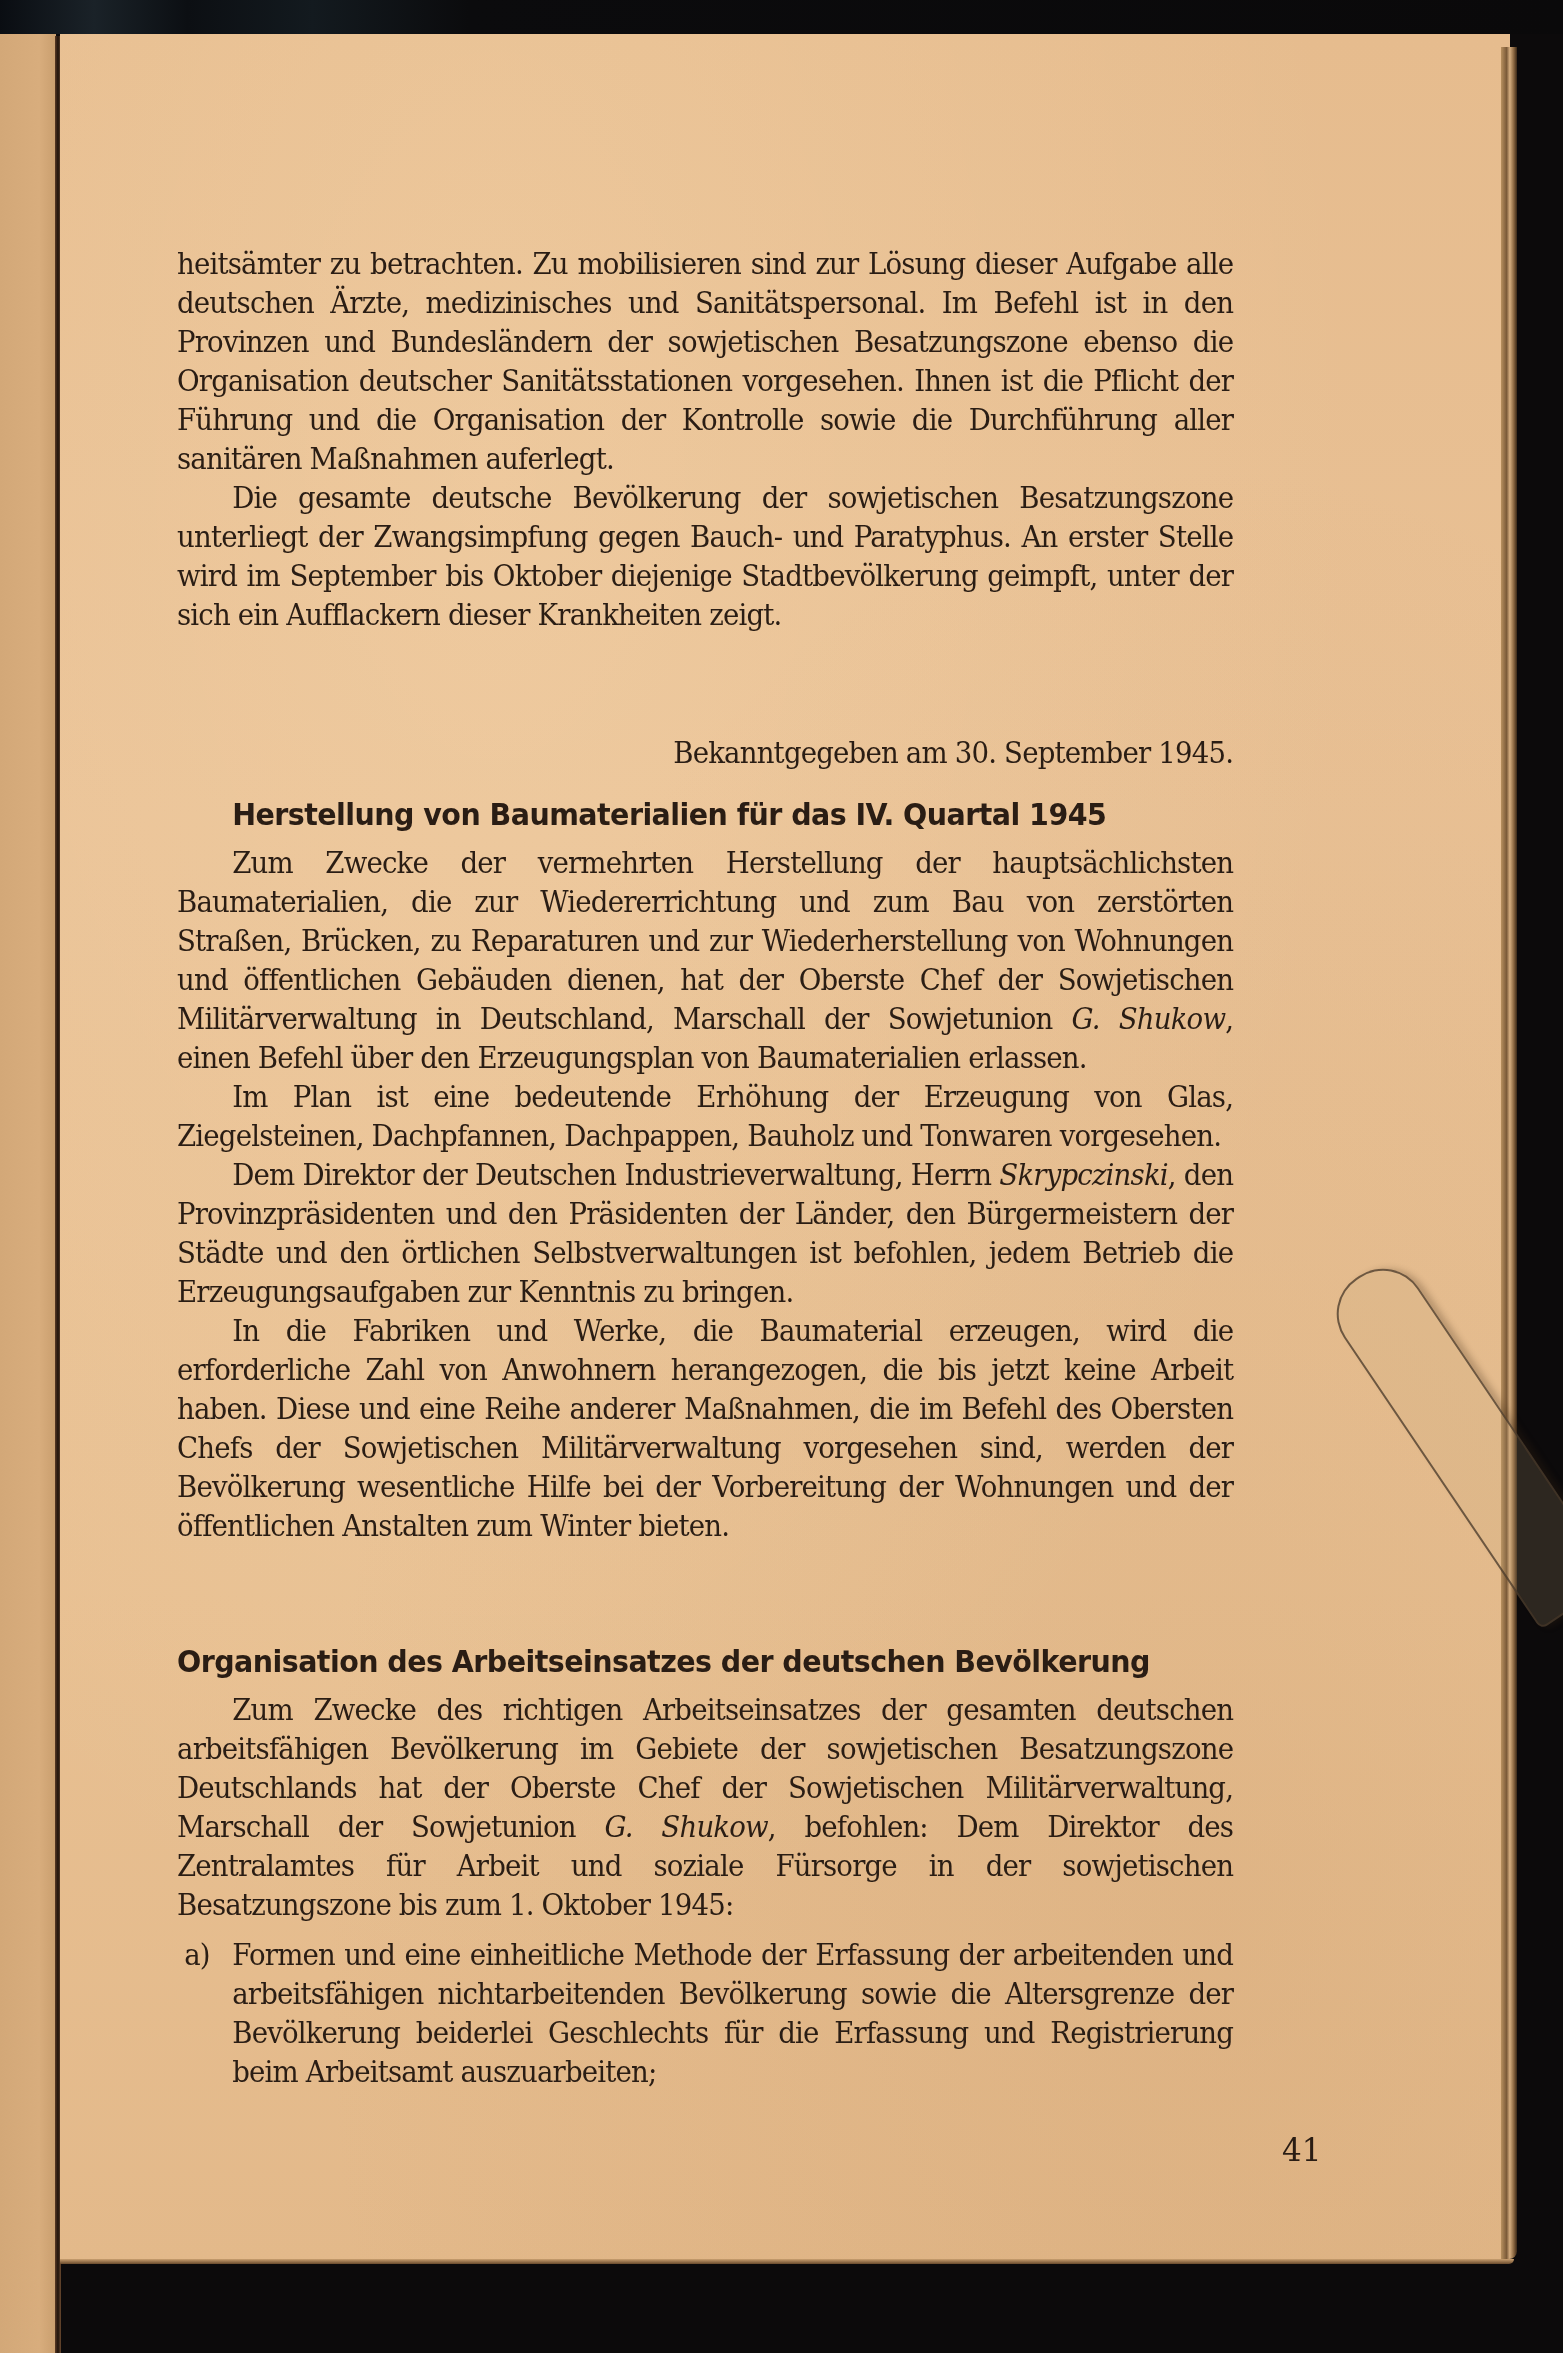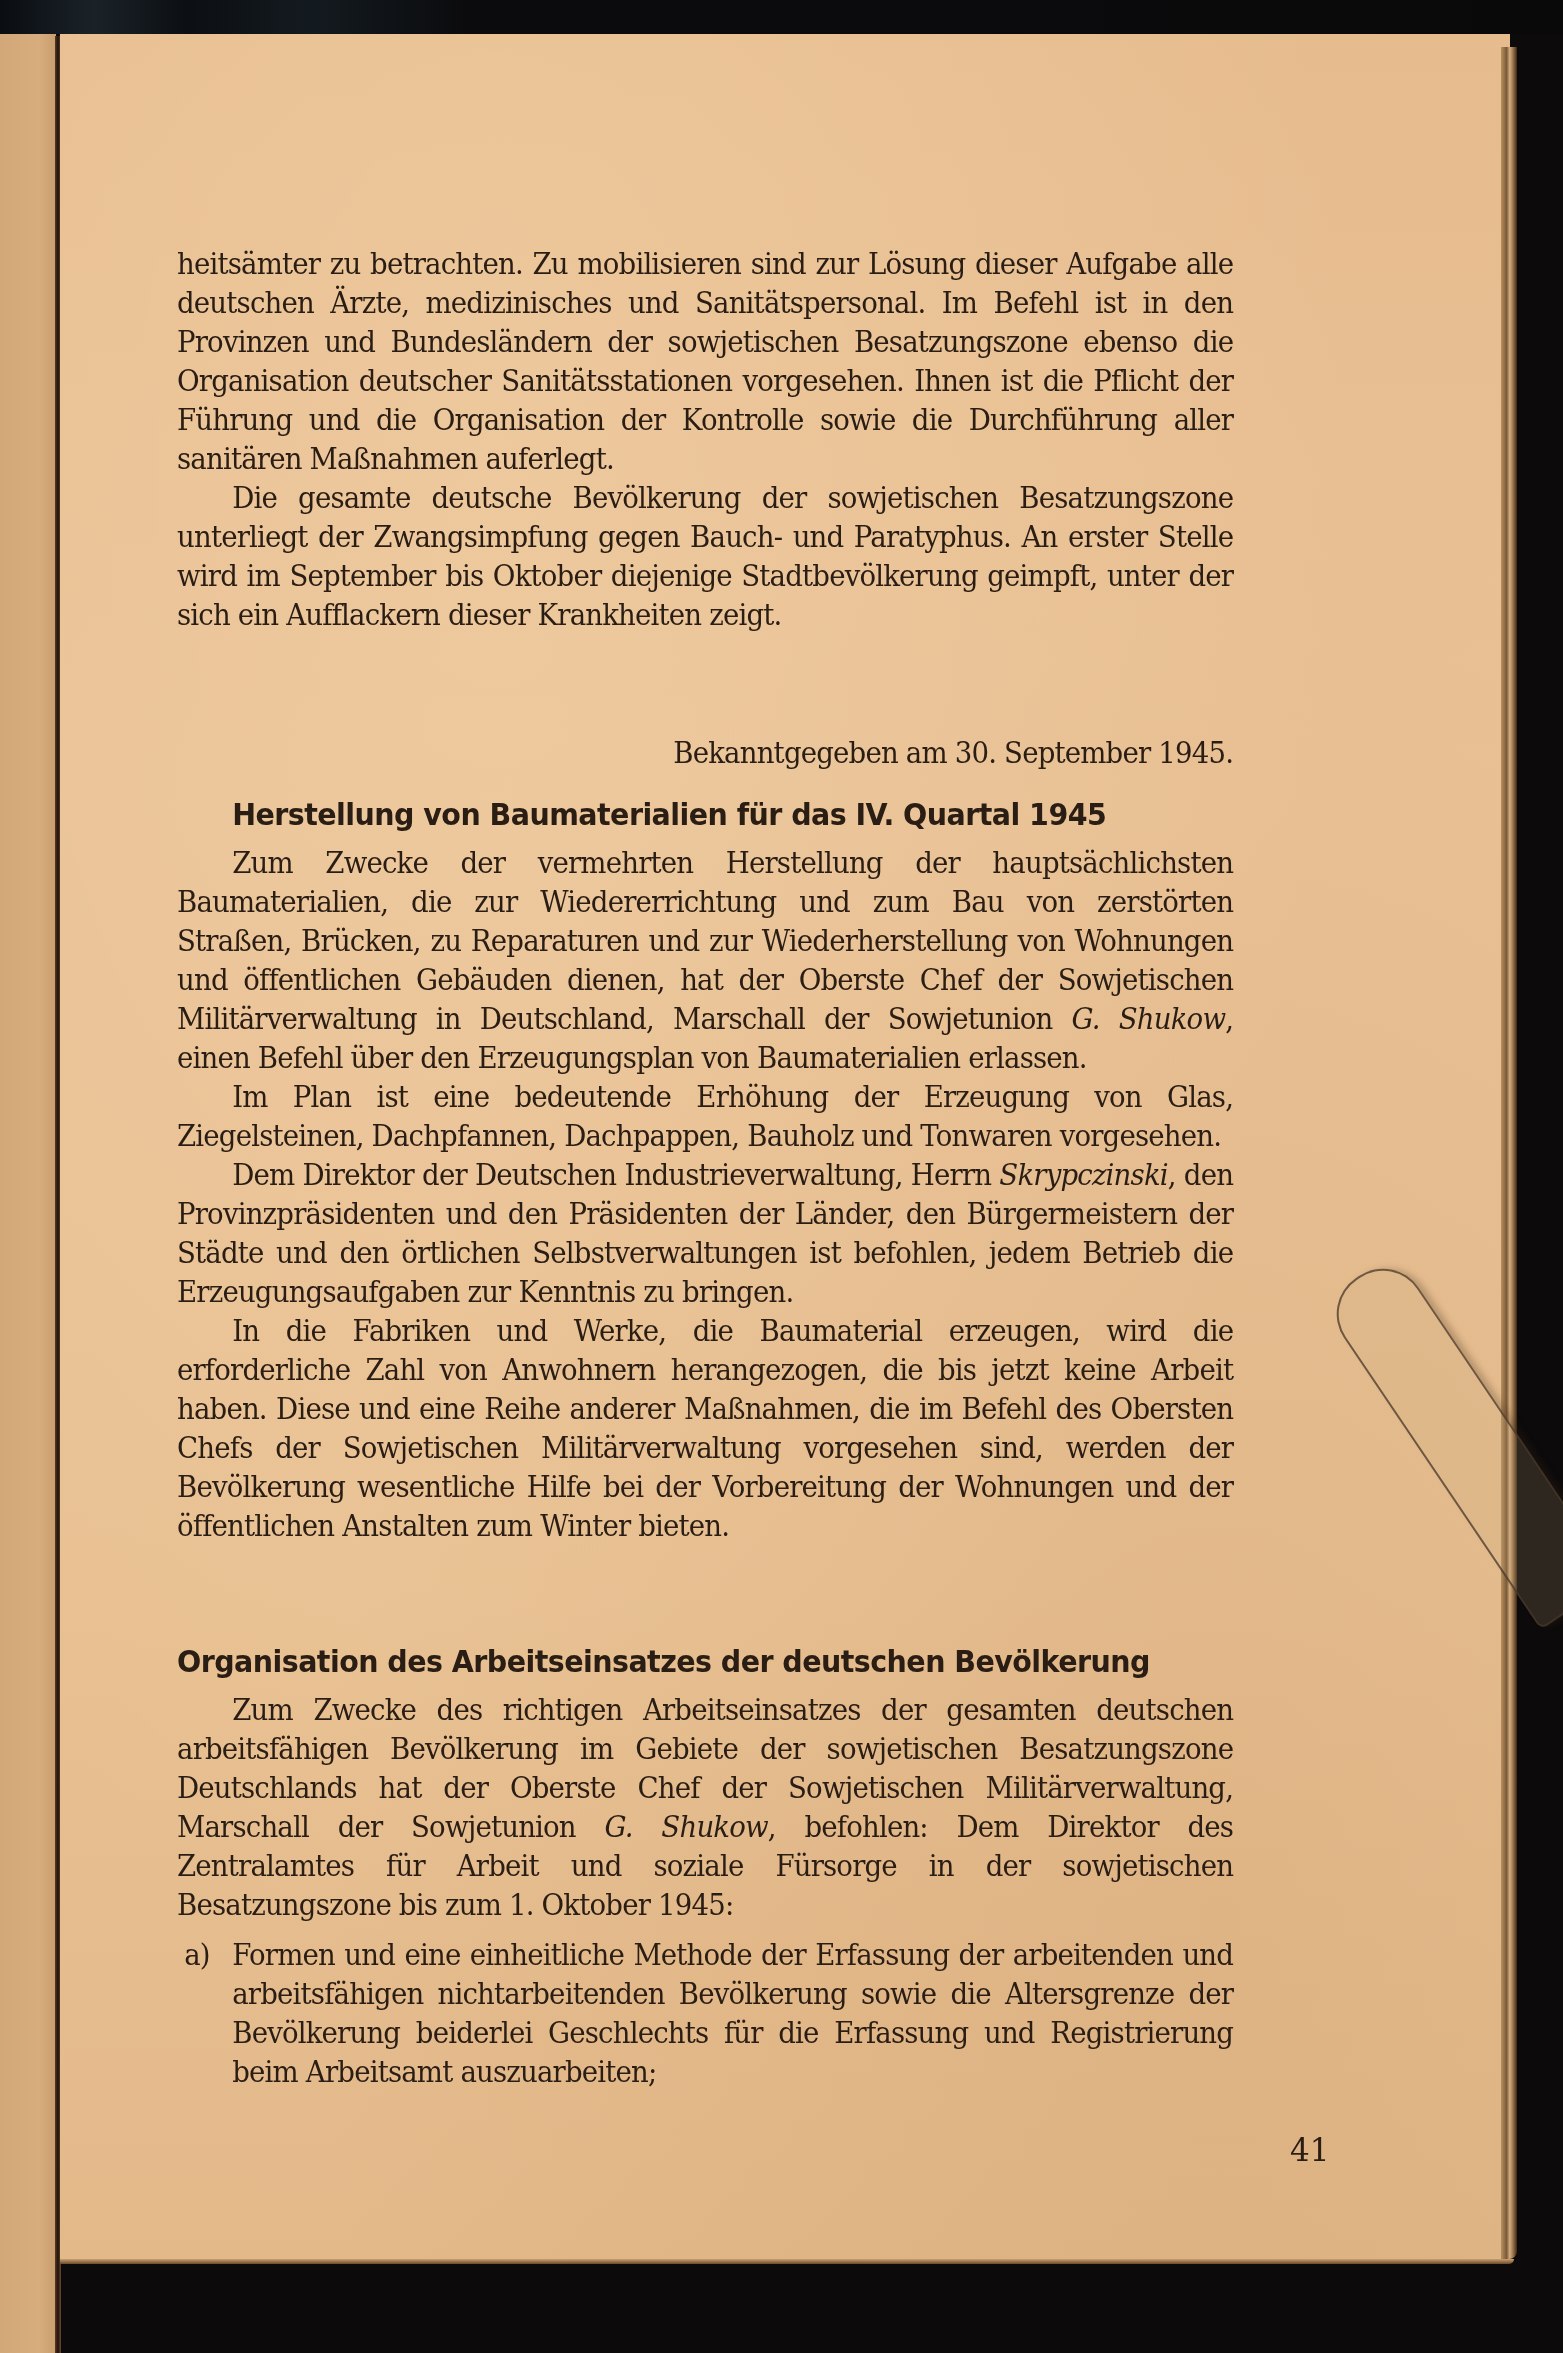--- a/index.html
+++ b/index.html
@@ -59,21 +59,21 @@
     font-weight: bold; font-size: 31px; color: #2a1d14; letter-spacing: -0.6px;
     margin: 0; line-height: 39px;
   }
   .list-item { display: flex; }
   .list-marker { width: 60px; flex: none; }
   .list-body { flex: 1; text-align: justify; }
   i { font-style: italic; }
   .pagenum {
     position: absolute; left: 1282px; top: 2132px;
     font-family: "DejaVu Serif", "Liberation Serif", serif;
-    font-size: 31px; color: #2a1d14; margin-left: 8px;
+    font-size: 31px; color: #2a1d14;
   }
 </style>
 </head>
 <body>
 
 <div class="backdrop-top"></div>
 <div class="left-page"></div>
 <div class="gutter"></div>
 <div class="page"></div>
 <div class="page-edge-right"></div>

